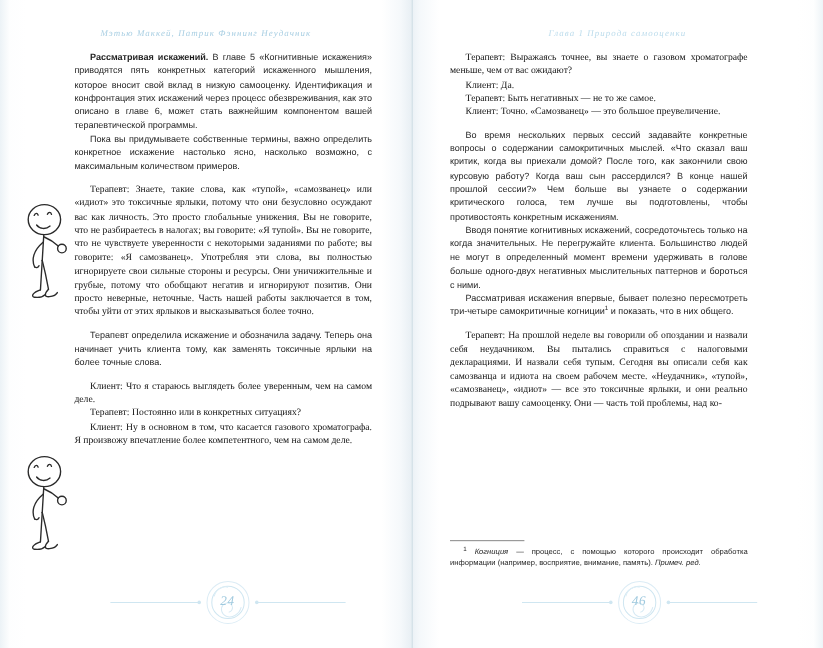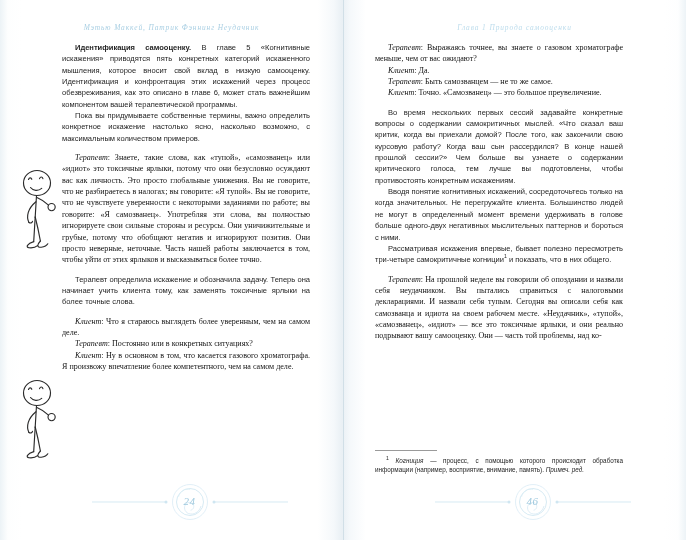--- a/index.html
+++ b/index.html
@@ -93,21 +93,20 @@
     letter-spacing: -0.02px;
   }
   p.dlg {
     font-family: "Liberation Serif", serif;
     text-indent: 13px;
     font-size: 8.05px;
     line-height: 11.35px;
     color: #111111;
   }
   .spk {
-    font-style: italic;
     margin-top: 12px;
   }
   .lead { font-weight: bold; }
   .gap { height: 8px; }
   sup.fn {
     font-size: 5.2px;
     vertical-align: super;
     line-height: 0;
   }
 
@@ -175,21 +174,21 @@
 
   <div class="spread"></div>
   <div class="gutter-line" style="left:343px;"></div>
 
   <div class="page-left">
 
     <div class="running-head">Мэтью Маккей, Патрик Фэннинг  Неудачник</div>
 
     <div class="textblock">
 
-      <p class="narr"><span class="lead">Идентификация самооценку.</span><span> В главе 5 «Когнитивные искажения» приводятся пять конкретных категорий искаженного мышления, которое вносит свой вклад в низкую самооценку. Идентификация и конфронтация этих искажений через процесс обезвреживания, как это описано в главе 6, может стать важнейшим компонентом вашей терапевтической программы.</span></p>
+      <p class="narr"><span class="lead">Рассматривая искажений.</span><span> В главе 5 «Когнитивные искажения» приводятся пять конкретных категорий искаженного мышления, которое вносит свой вклад в низкую самооценку. Идентификация и конфронтация этих искажений через процесс обезвреживания, как это описано в главе 6, может стать важнейшим компонентом вашей терапевтической программы.</span></p>
 
       <p class="narr">Пока вы придумываете собственные термины, важно определить конкретное искажение настолько ясно, насколько возможно, с максимальным количеством примеров.</p>
 
       <div class="gap"></div>
 
       <p class="dlg"><span class="spk">Терапевт</span><span>: Знаете, такие слова, как «тупой», «самозванец» или «идиот» это токсичные ярлыки, потому что они безусловно осуждают вас как личность. Это просто глобальные унижения. Вы не говорите, что не разбираетесь в налогах; вы говорите: «Я тупой». Вы не говорите, что не чувствуете уверенности с некоторыми заданиями по работе; вы говорите: «Я самозванец». Употребляя эти слова, вы полностью игнорируете свои сильные стороны и ресурсы. Они уничижительные и грубые, потому что обобщают негатив и игнорируют позитив. Они просто неверные, неточные. Часть нашей работы заключается в том, чтобы уйти от этих ярлыков и высказываться более точно.</span></p>
 
       <div class="gap"></div>
 
       <p class="narr">Терапевт определила искажение и обозначила задачу. Теперь она начинает учить клиента тому, как заменять токсичные ярлыки на более точные слова.</p>
@@ -259,21 +258,21 @@
   <div class="page-right">
 
     <div class="running-head">Глава 1  Природа самооценки</div>
 
     <div class="textblock">
 
       <p class="dlg"><span class="spk">Терапевт</span><span>: Выражаясь точнее, вы знаете о газовом хроматографе меньше, чем от вас ожидают?</span></p>
 
       <p class="dlg"><span class="spk">Клиент</span><span>: Да.</span></p>
 
-      <p class="dlg"><span class="spk">Терапевт</span><span>: Быть самозванцем — не то же самое.</span></p>
+      <p class="dlg"><span class="spk">Терапевт</span><span>: Быть негативных — не то же самое.</span></p>
 
       <p class="dlg"><span class="spk">Клиент</span><span>: Точно. «Самозванец» — это большое преувеличение.</span></p>
 
       <div class="gap"></div>
 
       <p class="narr">Во время нескольких первых сессий задавайте конкретные вопросы о содержании самокритичных мыслей. «Что сказал ваш критик, когда вы приехали домой? После того, как закончили свою курсовую работу? Когда ваш сын рассердился? В конце нашей прошлой сессии?» Чем больше вы узнаете о содержании критического голоса, тем лучше вы подготовлены, чтобы противостоять конкретным искажениям.</p>
 
       <p class="narr">Вводя понятие когнитивных искажений, сосредоточьтесь только на когда значительных. Не перегружайте клиента. Большинство людей не могут в определенный момент времени удерживать в голове больше одного-двух негативных мыслительных паттернов и бороться с ними.</p>
 
       <p class="narr"><span>Рассматривая искажения впервые, бывает полезно пересмотреть три-четыре самокритичные когниции</span><sup class="fn">1</sup><span> и показать, что в них общего.</span></p>

